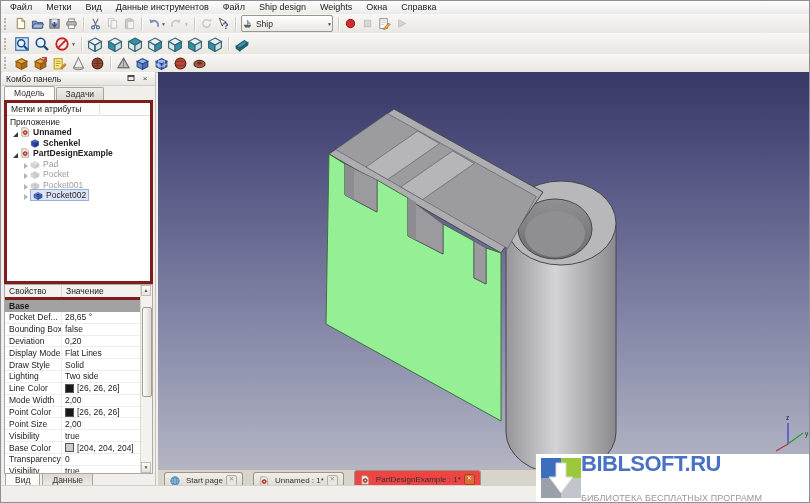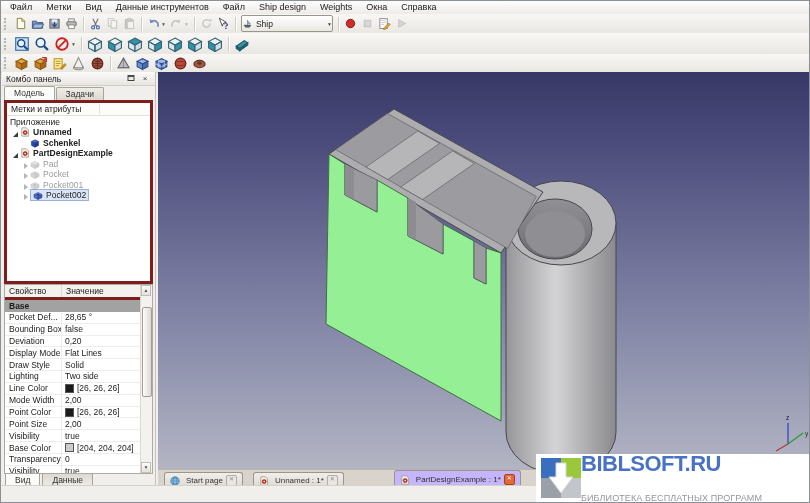--- a/index.html
+++ b/index.html
@@ -68,21 +68,21 @@
   
   .viewport{position:absolute;left:157px;top:71px;width:651px;height:397px;
             background:linear-gradient(180deg,#383867 0%,#4c4c7c 18%,#8285a6 62%,#b3b5c4 100%);}
   .viewport svg{display:block;}
   
   .mdi{position:absolute;left:157px;top:468px;width:651px;height:19px;background:#d8d4cc;border-top:1px solid #b8b4ac;
        display:flex;align-items:flex-end;padding-left:6px;gap:10px;box-sizing:border-box;}
   .mtab{display:flex;align-items:center;gap:3px;height:15px;padding:0 5px;font-size:8px;
         background:linear-gradient(#f1efeb,#dcd8d1);border:1px solid #9a968e;border-bottom:none;
         border-radius:3px 3px 0 0;color:#333;white-space:nowrap;}
-  .mtab.active{background:#c4b5fd;height:17px;margin-left:40px;}
+  .mtab.active{background:#ef4444;height:17px;}
   .mclose{width:9px;height:9px;border:1px solid #b2aea6;border-radius:2px;background:#e9e6e1;
           font-size:6px;line-height:7px;text-align:center;color:#888;}
   .mtab.active .mclose{background:#e06a3a;border-color:#a84418;color:#fff;}
   
   .status{position:absolute;left:1px;right:1px;bottom:1px;height:15px;background:#f0efeb;border-top:1px solid #d6d2ca;}
   
   .watermark{position:absolute;right:0;bottom:0;width:273px;height:48px;background:#fff;display:flex;
              align-items:center;padding:3px 2px 3px 5px;box-sizing:border-box;z-index:50;}
   .wm-text{display:flex;flex-direction:column;line-height:1;}
   .wm-title{font-size:22px;font-weight:bold;color:#4a72c4;letter-spacing:-0.5px;}

